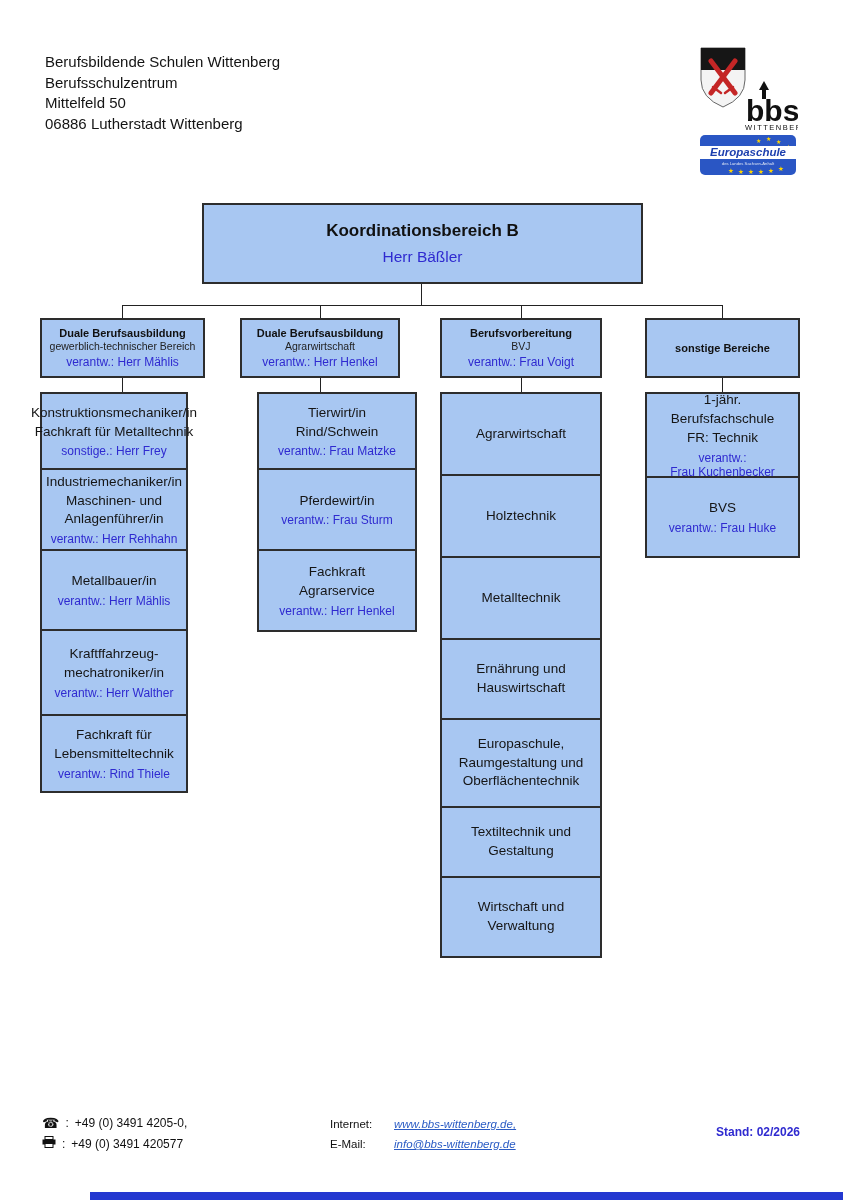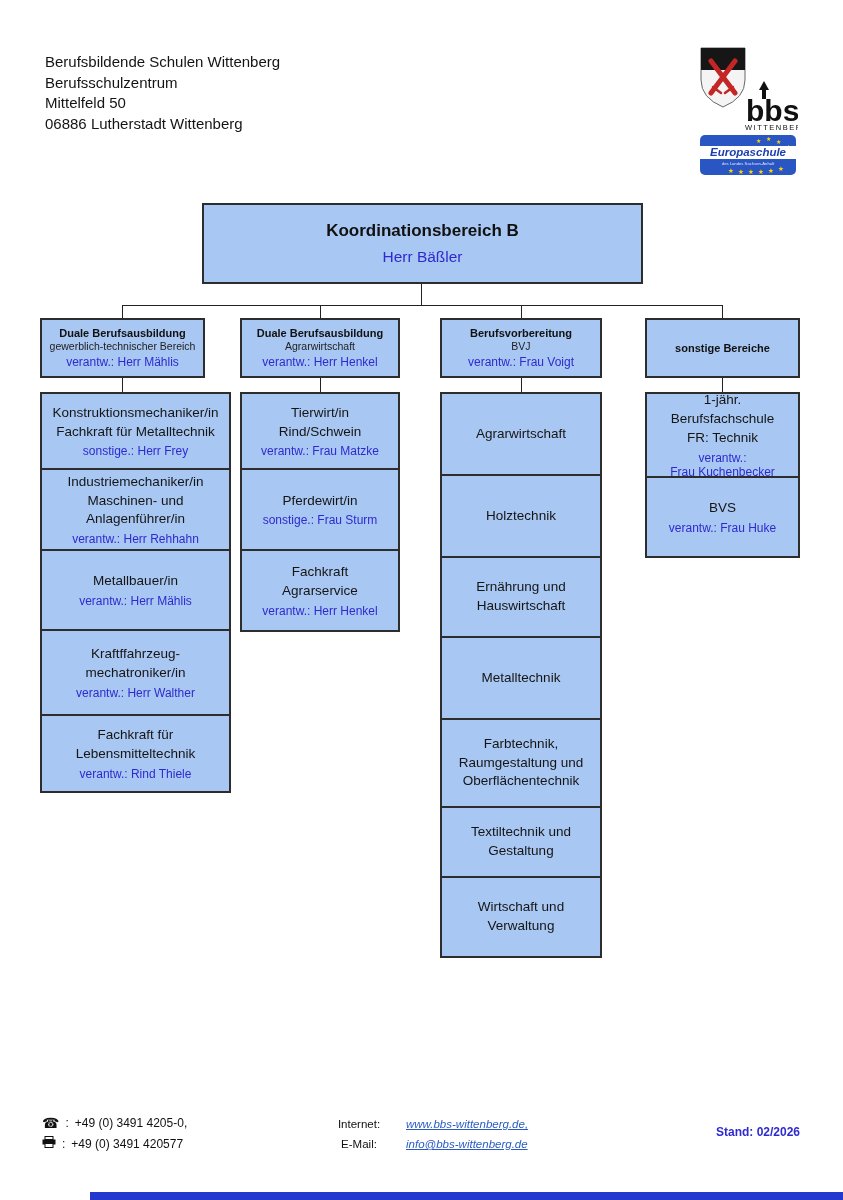--- a/index.html
+++ b/index.html
@@ -32,21 +32,21 @@
   
   .vline { position:absolute; width:0; border-left:1.5px solid #222; }
   .hline { position:absolute; height:0; border-top:1.5px solid #222; }
 
   
   .contact { position:absolute; left:42px; top:1113px; font-size:12px; line-height:21px; color:#111; }
   .contact .row { display:flex; align-items:center; gap:6px; }
   .glyph { font-size:14px; }
   .netblock { position:absolute; left:330px; top:1114px; font-size:11.5px; line-height:20px; }
   .netblock .row { display:flex; }
-  .netlabel { width:58px; text-align:center; margin-right:18px; color:#111; }
+  .netlabel { width:58px; text-align:left; margin-right:6px; color:#111; }
   .link { color:#2a5bc4; text-decoration:underline; cursor:pointer;font-style:italic; }
   .stand { position:absolute; left:716px; top:1125px; font-size:12px; font-weight:bold; color:#2f2ad0; }
   .footer-bar { position:absolute; left:90px; right:0; bottom:0; height:8px; background:#2438d0; }
 </style>
 </head>
 <body>
 
 <div class="page">
 
   <div class="address">
@@ -132,21 +132,21 @@
   <div class="obox hdr" style="left:645px; width:155px;">
     <span class="ht">sonstige Bereiche</span>
 
   </div>
   <div class="obox hdr" style="left:440px; width:162px;">
     <span class="ht">Berufsvorbereitung</span>
     <span class="hs">BVJ</span>
     <span class="r">verantw.: Frau Voigt</span>
   </div>
 
-  <div class="stack" style="left:40px; width:191px;">
+  <div class="stack" style="left:40px; width:148px;">
     <div class="obox node" style="height:78px">
       <span class="t">Konstruktionsmechaniker/in
 Fachkraft für Metalltechnik</span>
       <span class="r">sonstige.: Herr Frey</span>
     </div>
     <div class="obox node" style="height:83px">
       <span class="t">Industriemechaniker/in
 Maschinen- und
 Anlagenführer/in</span>
       <span class="r">verantw.: Herr Rehhahn</span>
@@ -160,57 +160,57 @@
 mechatroniker/in</span>
       <span class="r">verantw.: Herr Walther</span>
     </div>
     <div class="obox node" style="height:79px">
       <span class="t">Fachkraft für
 Lebensmitteltechnik</span>
       <span class="r">verantw.: Rind Thiele</span>
     </div>
   </div>
 
-  <div class="stack" style="left:240px; width:160px;">
+  <div class="stack" style="left:257px; width:160px;">
     <div class="obox node" style="height:78px">
       <span class="t">Tierwirt/in
 Rind/Schwein</span>
       <span class="r">verantw.: Frau Matzke</span>
     </div>
     <div class="obox node" style="height:83px">
       <span class="t">Pferdewirt/in</span>
-      <span class="r">sonstige.: Frau Sturm</span>
+      <span class="r">verantw.: Frau Sturm</span>
     </div>
     <div class="obox node" style="height:83px">
       <span class="t">Fachkraft
 Agrarservice</span>
       <span class="r">verantw.: Herr Henkel</span>
     </div>
   </div>
 
   <div class="stack" style="left:440px; width:162px;">
     <div class="obox node" style="height:84px">
       <span class="t">Agrarwirtschaft</span>
 
     </div>
     <div class="obox node" style="height:84px">
       <span class="t">Holztechnik</span>
 
     </div>
+    <div class="obox node" style="height:84px">
+      <span class="t">Metalltechnik</span>
+
+    </div>
     <div class="obox node" style="height:82px">
       <span class="t">Ernährung und
 Hauswirtschaft</span>
 
     </div>
-    <div class="obox node" style="height:84px">
-      <span class="t">Metalltechnik</span>
-
-    </div>
     <div class="obox node" style="height:90px">
-      <span class="t">Farbtechnik,
+      <span class="t">Europaschule,
 Raumgestaltung und
 Oberflächentechnik</span>
 
     </div>
     <div class="obox node" style="height:72px">
       <span class="t">Textiltechnik und
 Gestaltung</span>
 
     </div>
     <div class="obox node" style="height:82px">

